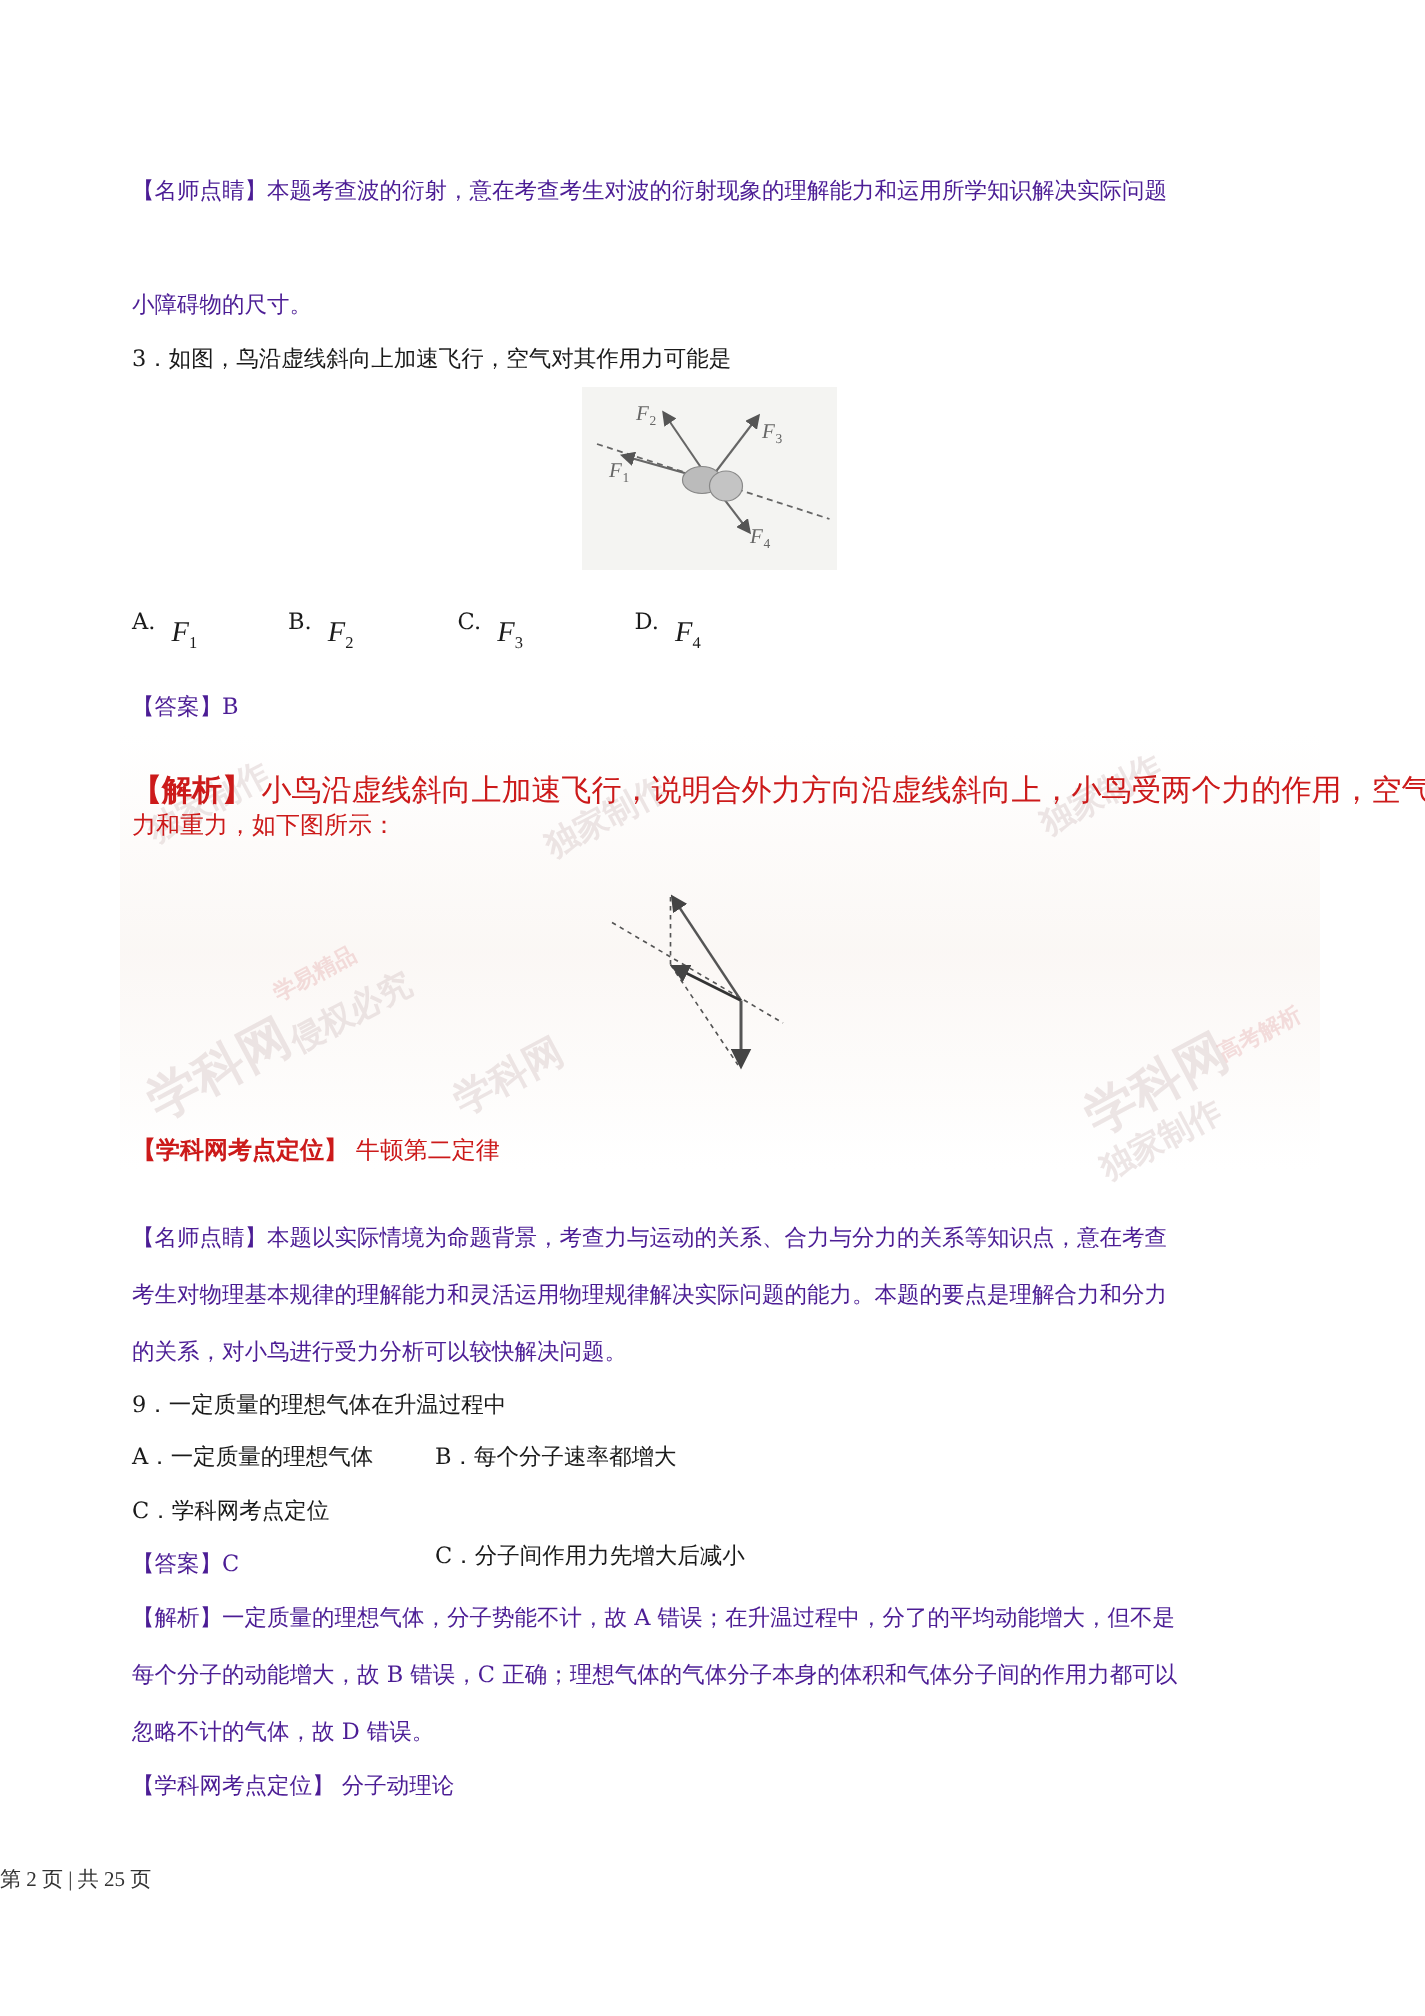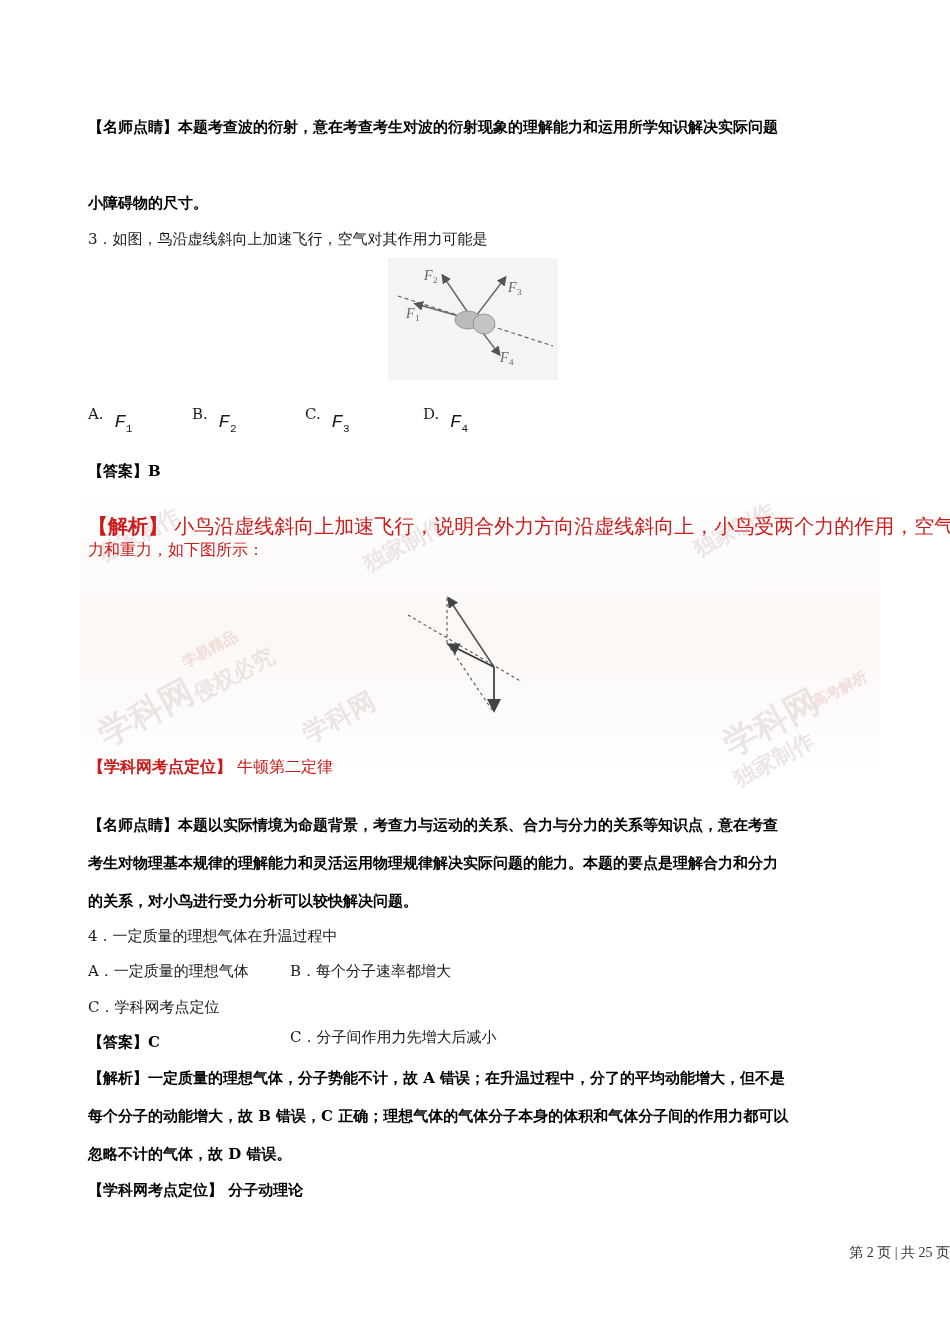--- a/index.html
+++ b/index.html
@@ -1,32 +1,32 @@
 <!DOCTYPE html>
 <html><head>
   <meta charset="utf-8">
   <style>
     html, body { margin: 0; padding: 0; background: #ffffff; }
     body { width: 950px; height: 1344px; position: relative; overflow: hidden;
            font-family: "DejaVu Serif", "Liberation Serif", serif; }
     .page { position: absolute; left: 0; top: 0; width: 950px; height: 1344px; }
     .line { position: absolute; left: 88px; font-size: 15px; line-height: 20px; white-space: nowrap; }
-    .red { color: #000000; font-weight: bold; }
+    .red { color: #4c1d95; }
     .black { color: #1a1a1a; }
     .bold-red { color: #cc1a1a; font-family: "DejaVu Sans", "Liberation Sans", sans-serif; }
     .tag { letter-spacing: 0px; }
     .opt { position: absolute; font-size: 15px; color: #1a1a1a; }
-    .fvar { font-family: Liberation Mono, monospace; font-style: italic; font-size: 19px; }
+    .fvar { font-family: Liberation Serif, serif; font-style: italic; font-size: 19px; }
     .fvar sub { font-style: normal; font-size: 11px; }
     .fig { position: absolute; }
     .wm { position: absolute; color: #d8c9c9; opacity: 0.45; font-family: "DejaVu Sans", sans-serif;
           font-weight: bold; transform: rotate(-28deg); white-space: nowrap; pointer-events: none; }
     .wm-bg { position: absolute; left: 80px; top: 490px; width: 800px; height: 290px;
              background: linear-gradient(180deg, rgba(250,246,244,0.0) 0%, rgba(248,242,238,0.6) 50%, rgba(250,246,244,0.0) 100%); }
-    .footer { position: absolute; top: 1244px; left: 0; width: 950px; text-align: right;
+    .footer { position: absolute; top: 1244px; left: 0; width: 950px; text-align: left;
               font-size: 14px; color: #333; font-family: "Liberation Serif", "DejaVu Serif", serif; }
   </style>
 </head>
 <body>
 
 <div class="page">
 
   <div class="line red" style="top:117px"><span class="tag">【名师点睛】</span><span>本题考查波的衍射，意在考查考生对波的衍射现象的理解能力和运用所学知识解决实际问题</span></div>
   <div class="line red" style="top:193px">小障碍物的尺寸。</div>
 
@@ -106,21 +106,21 @@
       <line x1="94" y1="82" x2="94" y2="124" stroke="#555" stroke-width="2" marker-end="url(#ah2)"></line>
     </svg>
   </div>
 
   <div class="line bold-red" style="top:757px; font-size:16px;"><span style="font-weight:bold;">【学科网考点定位】</span> <span>牛顿第二定律</span></div>
 
   <div class="line red" style="top:815px"><span>【名师点睛】</span><span>本题以实际情境为命题背景，考查力与运动的关系、合力与分力的关系等知识点，意在考查</span></div>
   <div class="line red" style="top:891px">的关系，对小鸟进行受力分析可以较快解决问题。</div>
   <div class="line red" style="top:853px">考生对物理基本规律的理解能力和灵活运用物理规律解决实际问题的能力。本题的要点是理解合力和分力</div>
 
-  <div class="line black" style="top:926px">4．一定质量的理想气体在升温过程中</div>
+  <div class="line black" style="top:926px">9．一定质量的理想气体在升温过程中</div>
   <div class="line black" style="top:961px">A．一定质量的理想气体</div>
   <div class="line black" style="top:961px; left:290px;">B．每个分子速率都增大</div>
   <div class="line black" style="top:997px">C．学科网考点定位</div>
   <div class="line black" style="top:1027px; left:290px;">C．分子间作用力先增大后减小</div>
 
   <div class="line red" style="top:1032px"><span>【答案】</span><span>C</span></div>
 
   <div class="line red" style="top:1068px"><span>【解析】</span><span>一定质量的理想气体，分子势能不计，故 A 错误；在升温过程中，分了的平均动能增大，但不是</span></div>
   <div class="line red" style="top:1106px">每个分子的动能增大，故 B 错误，C 正确；理想气体的气体分子本身的体积和气体分子间的作用力都可以</div>
   <div class="line red" style="top:1144px">忽略不计的气体，故 D 错误。</div>

